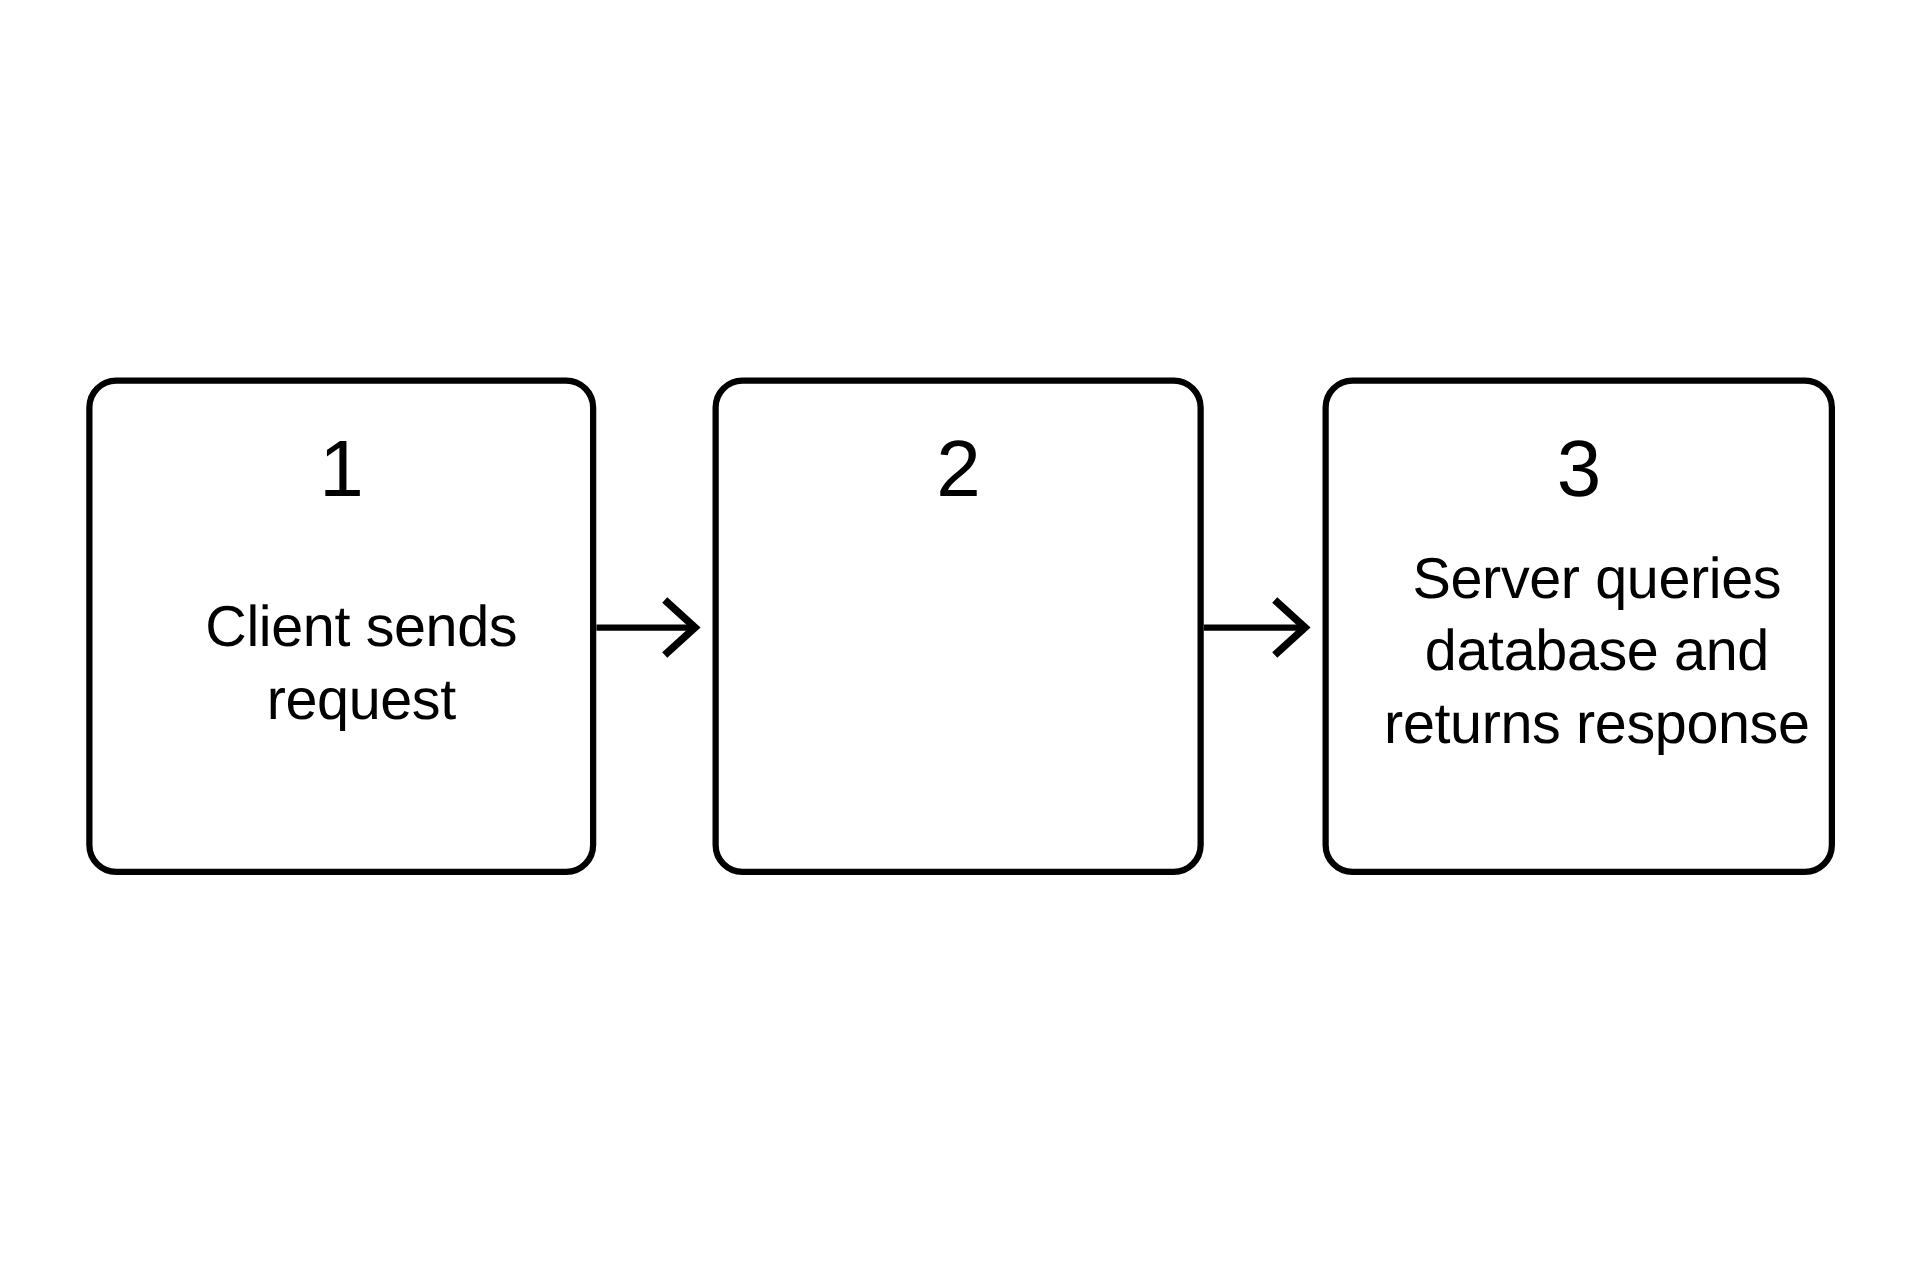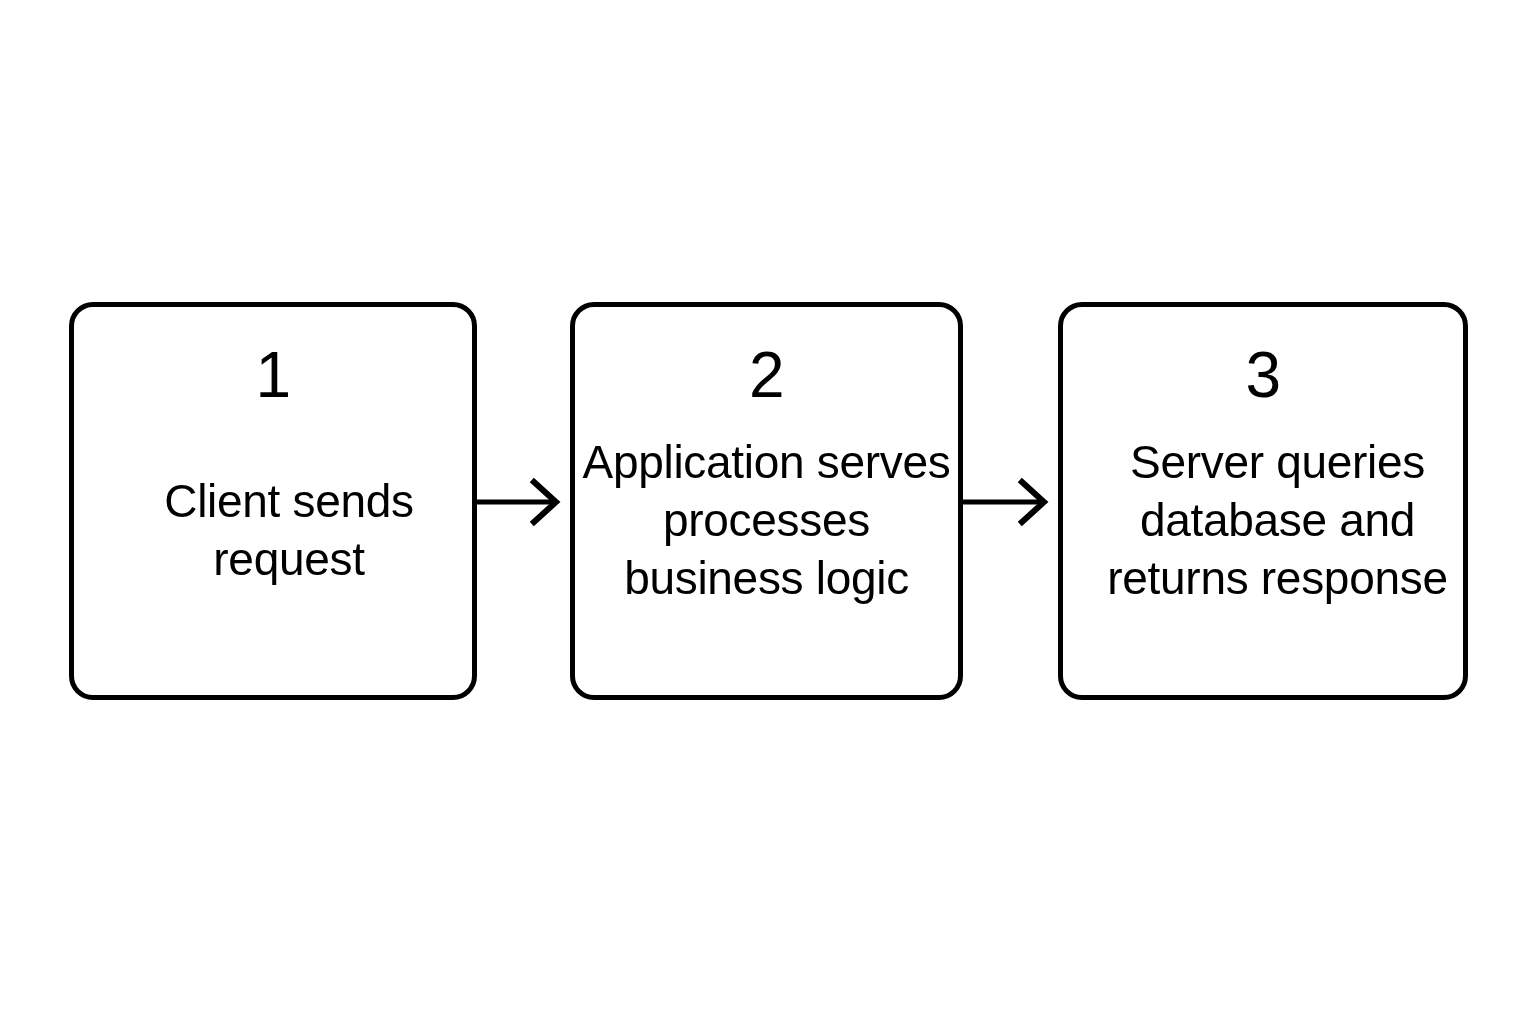--- a/index.html
+++ b/index.html
@@ -103,21 +103,20 @@
 
   <div class="connector" id="connector-1">
     <svg viewBox="0 0 93 52" preserveAspectRatio="none">
       <line x1="0" y1="26" x2="76" y2="26" stroke="#000000" stroke-width="5"></line>
       <polyline points="57,6 79,26 57,46" fill="none" stroke="#000000" stroke-width="6" stroke-linecap="square" stroke-linejoin="miter"></polyline>
     </svg>
   </div>
 
   <div class="flow-box" id="box-2">
     <div class="box-number">2</div>
-    <div class="box-text">Application serves processes business logic</div>
   </div>
 
   <div class="connector" id="connector-2">
     <svg viewBox="0 0 95 52" preserveAspectRatio="none">
       <line x1="0" y1="26" x2="78" y2="26" stroke="#000000" stroke-width="5"></line>
       <polyline points="59,6 81,26 59,46" fill="none" stroke="#000000" stroke-width="6" stroke-linecap="square" stroke-linejoin="miter"></polyline>
     </svg>
   </div>
 
   <div class="flow-box" id="box-3">

